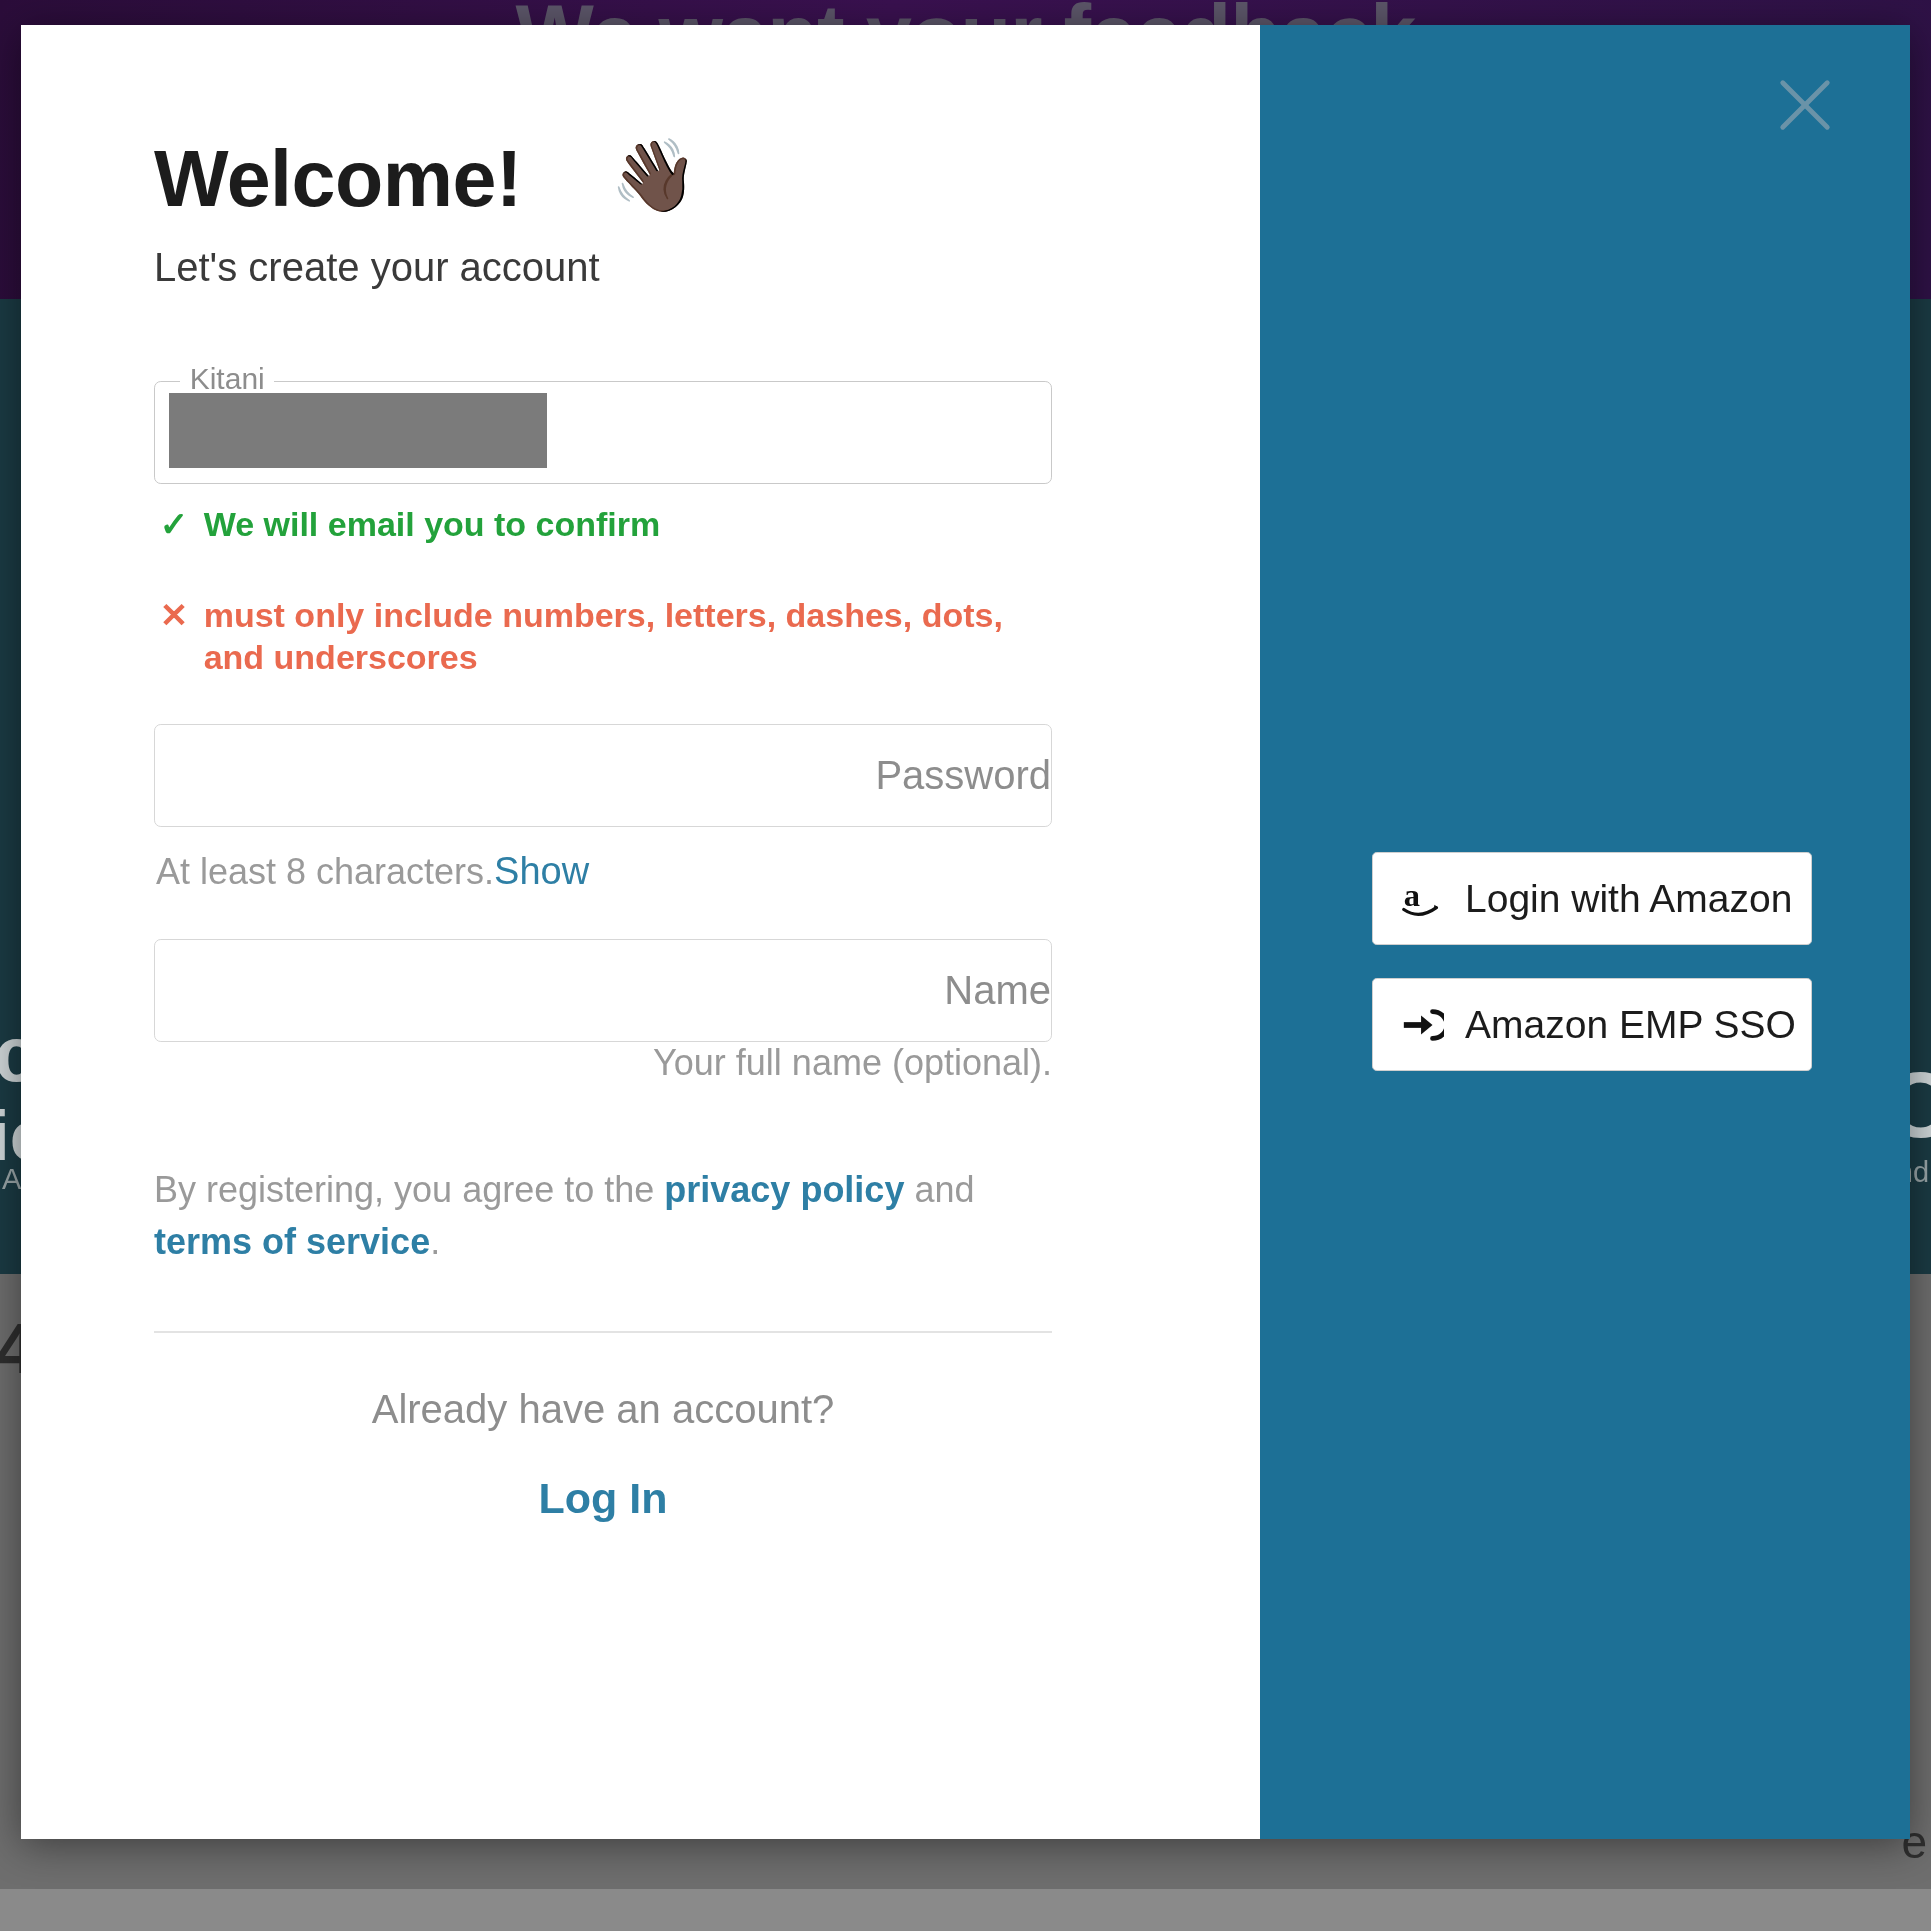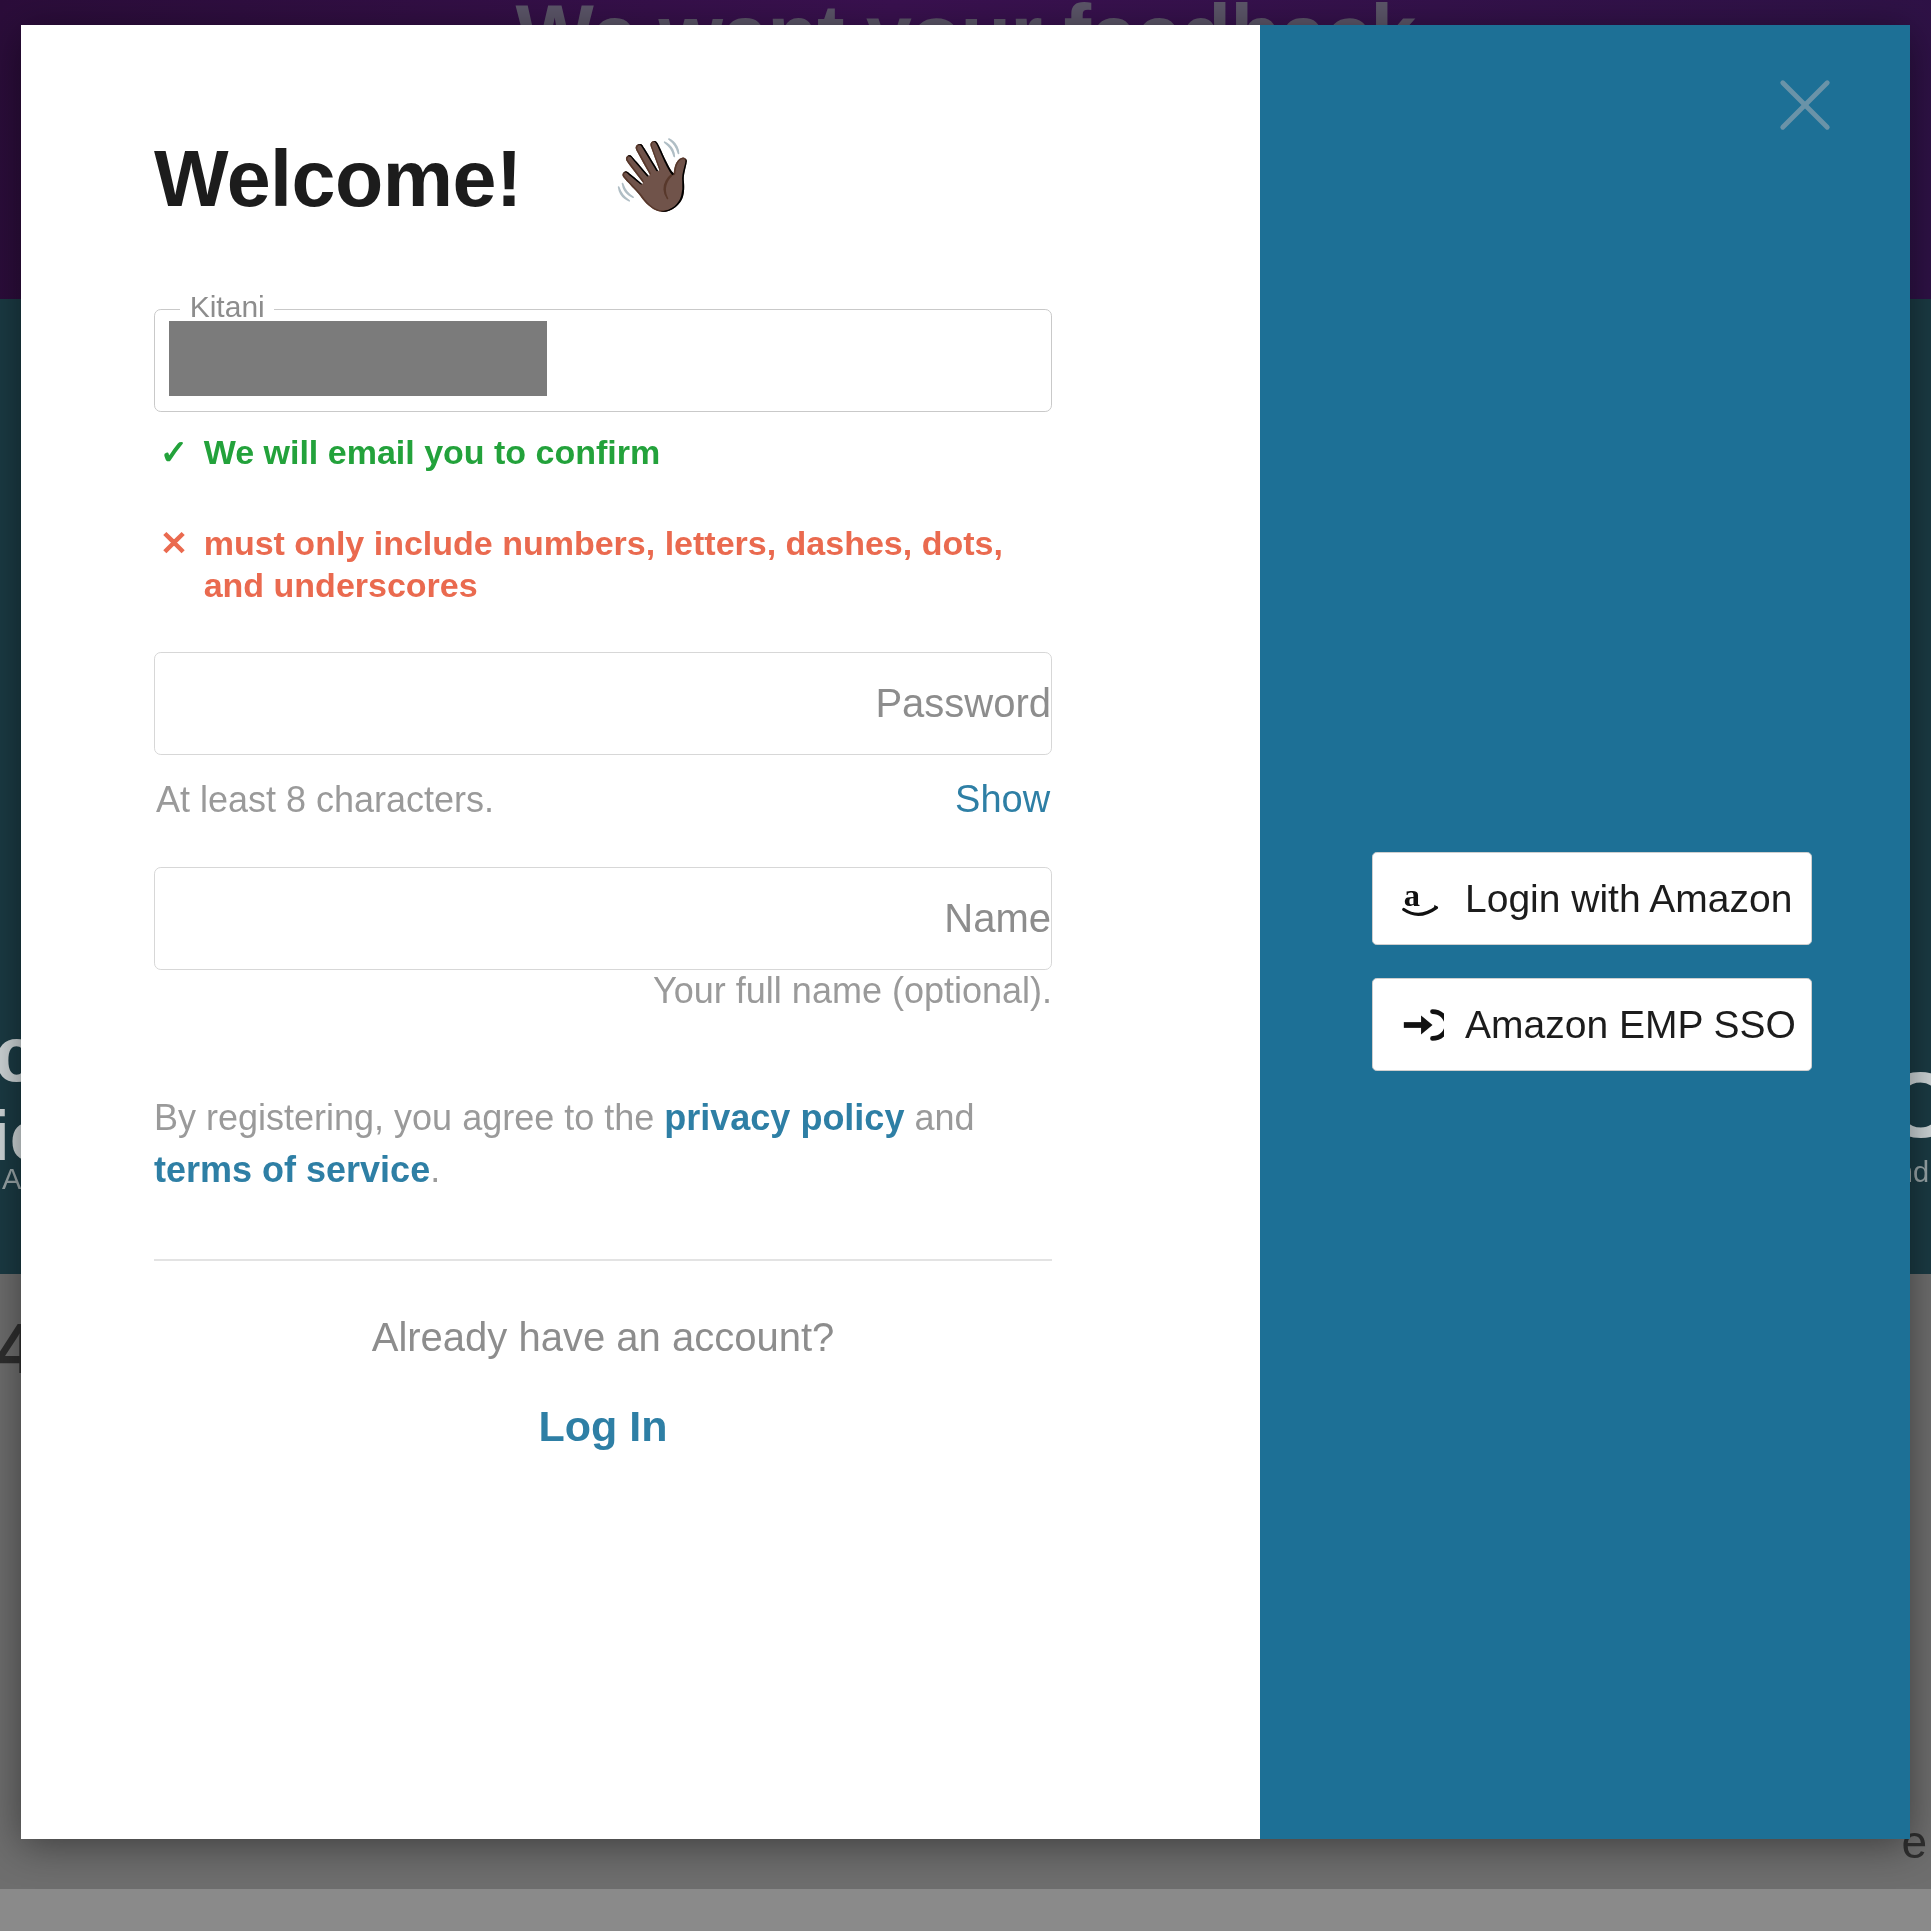--- a/index.html
+++ b/index.html
@@ -244,21 +244,20 @@
     display: flex;
     gap: 15.4px;
     align-items: flex-start;
   }
   .msg.success { color: #23a23b; margin: 20px 0 0 5.8px; }
   .msg.error   { color: #ea6a4f; margin: 21px 0 0 5.8px; }
   .msg-icon { flex: none; font-weight: 700; }
 
   .helper-row {
     display: flex;
-    justify-content: space-between;
     align-items: baseline;
     margin-top: 23px;
     padding: 0 1.9px;
   }
   .helper-text {
     font-size: 36px;
     color: #9a9a9a;
   }
   .show-link {
     font-size: 38px;
@@ -370,20 +369,21 @@
 </div>
 
 <div id="modal">
 
   <div class="modal-left">
 
     <div class="welcome-row">
       <div class="welcome-title">Welcome!</div>
       <div class="wave-emoji">👋🏿</div>
     </div>
+    <div class="subtitle">Let's create your account</div>
 
     <div class="form-area">
 
       
       <div class="field-outlined">
         <span class="field-legend">Kitani</span>
         <span class="redact-block"></span>
       </div>
       <div class="msg success">
         <span class="msg-icon">✓</span>

